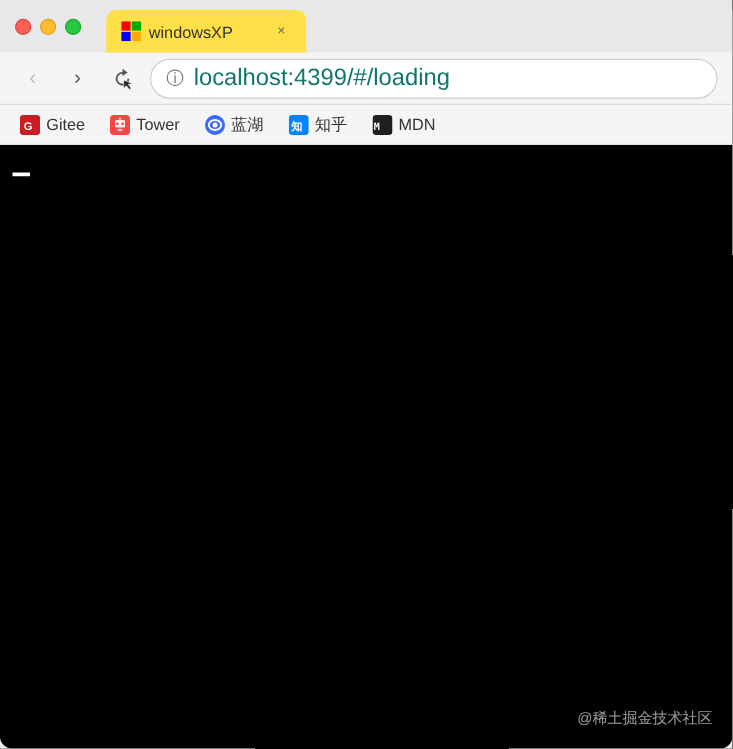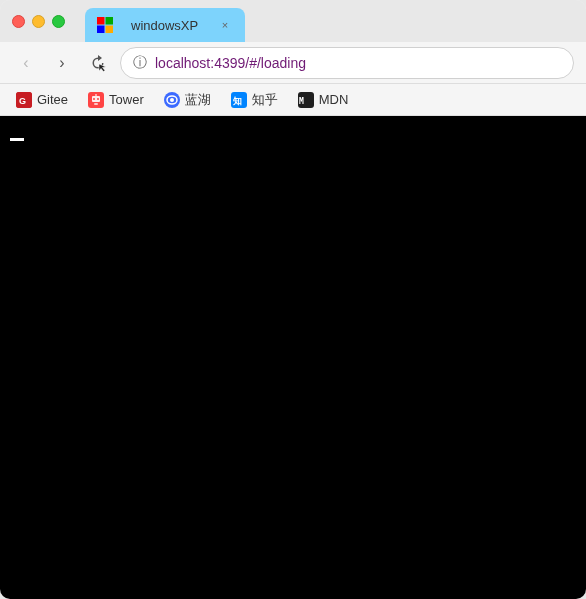--- a/index.html
+++ b/index.html
@@ -54,22 +54,22 @@
       display: flex;
       align-items: flex-end;
       flex: 1;
       margin-left: 12px;
       height: 100%;
     }
 
     .tab {
       display: flex;
       align-items: center;
-      gap: 18px;
-      background: #7dd3fc;
+      gap: 6px;
+      background: #fde047;
       border-radius: 8px 8px 0 0;
       padding: 6px 12px;
       height: 34px;
       min-width: 160px;
       max-width: 200px;
       position: relative;
       font-size: 13px;
       color: #333;
     }
 
@@ -164,22 +164,22 @@
       gap: 8px;
     }
 
     .address-info-icon {
       color: #666;
       font-size: 14px;
       flex-shrink: 0;
     }
 
     .address-text {
-      font-size: 14px;
-      color: #701a75;
+      font-size: 19px;
+      color: #0f766e;
       white-space: nowrap;
     }
 
     
     .bookmarks-bar {
       display: flex;
       align-items: center;
       background: #f5f5f5;
       height: 32px;
       padding: 0 8px;
@@ -357,15 +357,16 @@
           <text x="1" y="12" font-size="8" font-weight="bold" fill="white" font-family="monospace">M</text>
         </svg>
       </div>
       <span>MDN</span>
     </div>
 
   </div>
 
   <div class="page-content">
     <div class="loading-cursor"></div>
+    <div class="watermark">@稀土掘金技术社区</div>
   </div>
 
 </div>
 
 </body></html>

